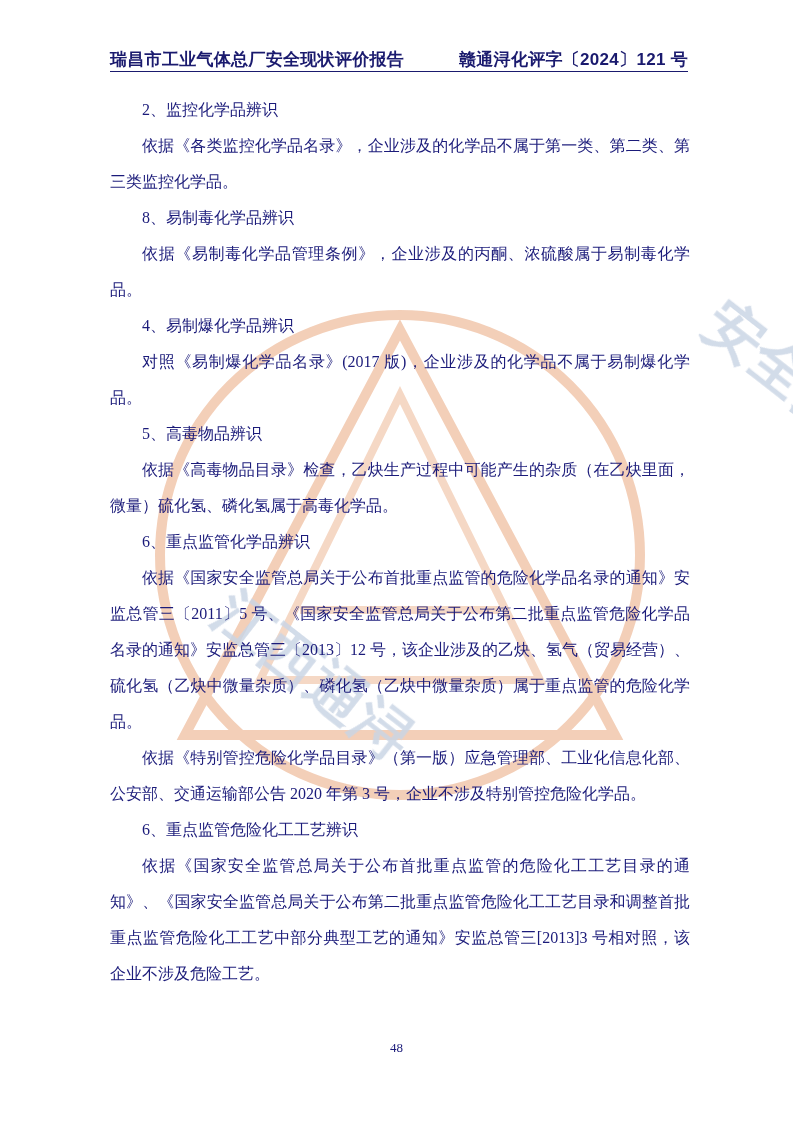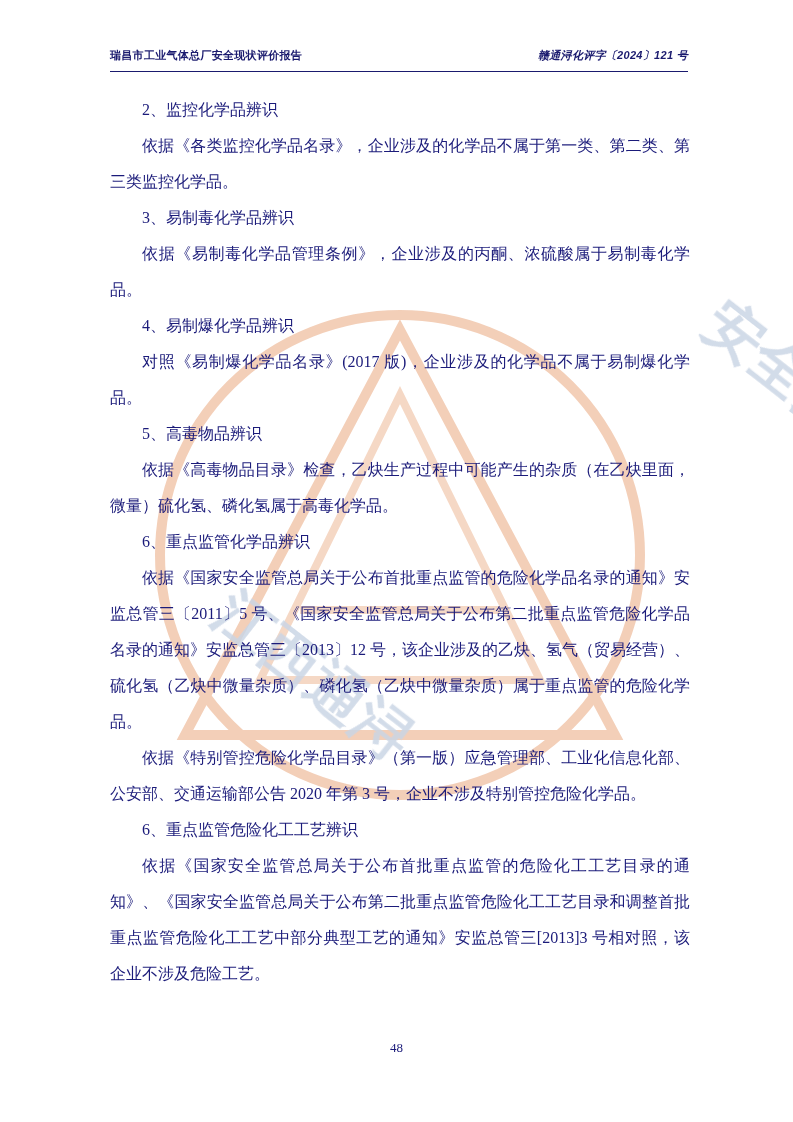--- a/index.html
+++ b/index.html
@@ -32,27 +32,27 @@
 
   
   .header {
     position: absolute;
     left: 110px;
     top: 48px;
     width: 578px;
     z-index: 3;
     font-family: "Liberation Sans", "DejaVu Sans", sans-serif;
     font-weight: bold;
-    font-size: 11px;
+    font-size: 17px;
     color: #1a1a6e;
     display: flex;
     justify-content: space-between;
   }
   .header-left { letter-spacing: 0.3px; }
-  .header-right { letter-spacing: 0.3px; font-style: italic; }
+  .header-right { letter-spacing: 0.3px; }
   .header-rule {
     position: absolute;
     left: 110px;
     top: 71px;
     width: 578px;
     height: 1px;
     background: #1a1a6e;
     z-index: 3;
   }
 
@@ -112,21 +112,21 @@
 
   <div class="header">
     <span class="header-left">瑞昌市工业气体总厂安全现状评价报告</span>
     <span class="header-right">赣通浔化评字〔2024〕121 号</span>
   </div>
   <div class="header-rule"></div>
 
   <div class="content">
     <p class="para">2、监控化学品辨识</p>
     <p class="para">依据《各类监控化学品名录》，企业涉及的化学品不属于第一类、第二类、第三类监控化学品。</p>
-    <p class="para">3、易制毒化学品辨识</p>
+    <p class="para">8、易制毒化学品辨识</p>
     <p class="para">依据《易制毒化学品管理条例》，企业涉及的丙酮、浓硫酸属于易制毒化学品。</p>
     <p class="para">4、易制爆化学品辨识</p>
     <p class="para">对照《易制爆化学品名录》(2017 版)，企业涉及的化学品不属于易制爆化学品。</p>
     <p class="para">5、高毒物品辨识</p>
     <p class="para">依据《高毒物品目录》检查，乙炔生产过程中可能产生的杂质（在乙炔里面，微量）硫化氢、磷化氢属于高毒化学品。</p>
     <p class="para">6、重点监管化学品辨识</p>
     <p class="para">依据《国家安全监管总局关于公布首批重点监管的危险化学品名录的通知》安监总管三〔2011〕5 号、《国家安全监管总局关于公布第二批重点监管危险化学品名录的通知》安监总管三〔2013〕12 号，该企业涉及的乙炔、氢气（贸易经营）、硫化氢（乙炔中微量杂质）、磷化氢（乙炔中微量杂质）属于重点监管的危险化学品。</p>
     <p class="para">依据《特别管控危险化学品目录》（第一版）应急管理部、工业化信息化部、公安部、交通运输部公告 2020 年第 3 号，企业不涉及特别管控危险化学品。</p>
     <p class="para">6、重点监管危险化工工艺辨识</p>
     <p class="para">依据《国家安全监管总局关于公布首批重点监管的危险化工工艺目录的通知》、《国家安全监管总局关于公布第二批重点监管危险化工工艺目录和调整首批重点监管危险化工工艺中部分典型工艺的通知》安监总管三[2013]3 号相对照，该企业不涉及危险工艺。</p>

